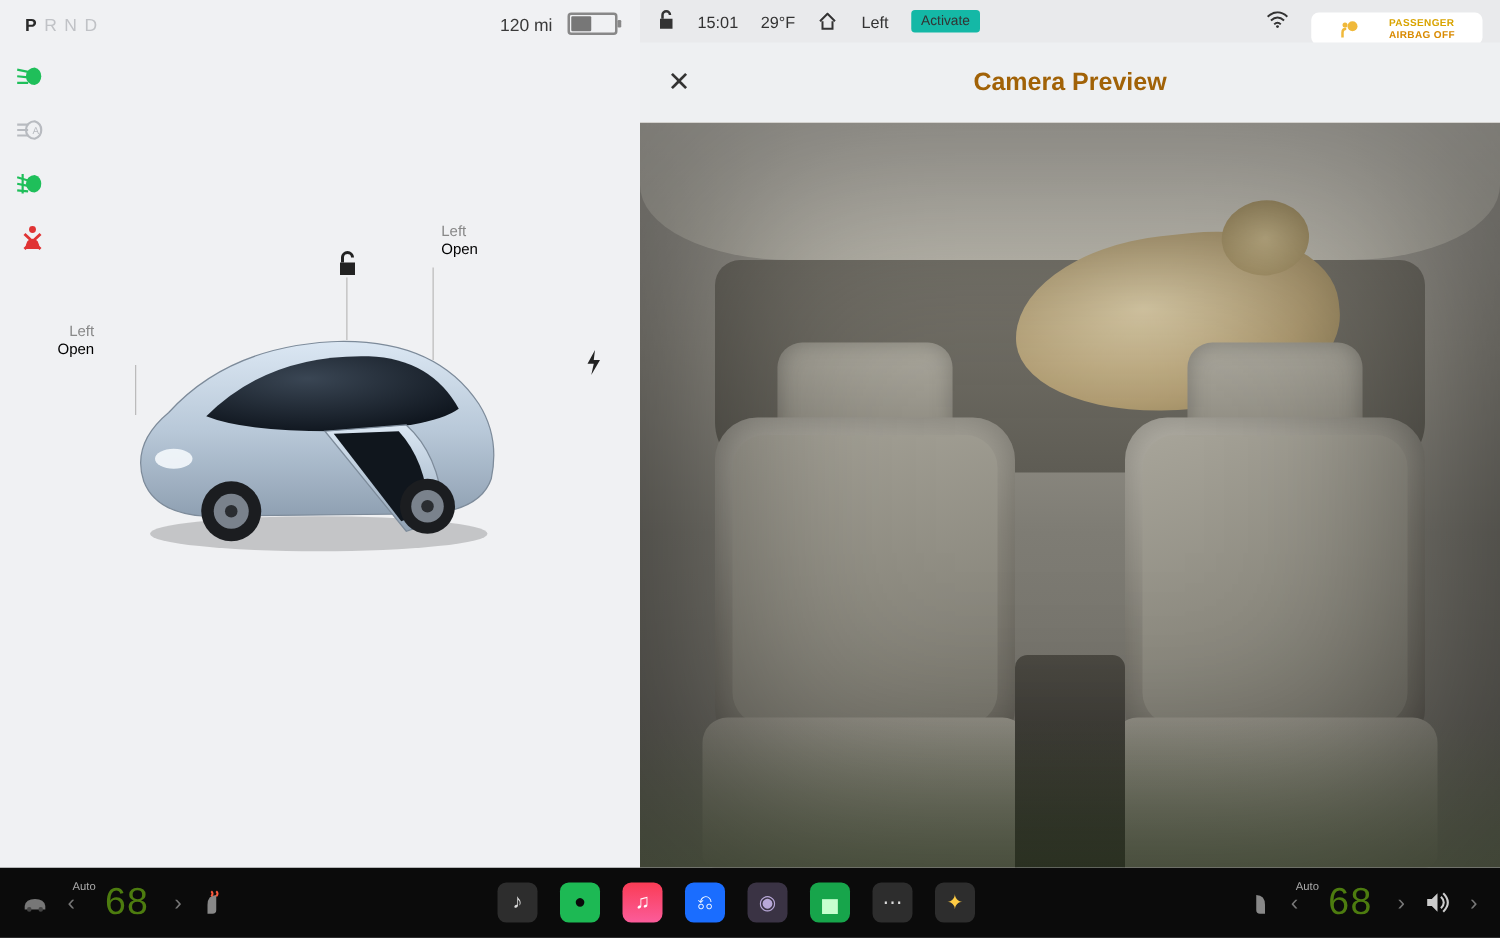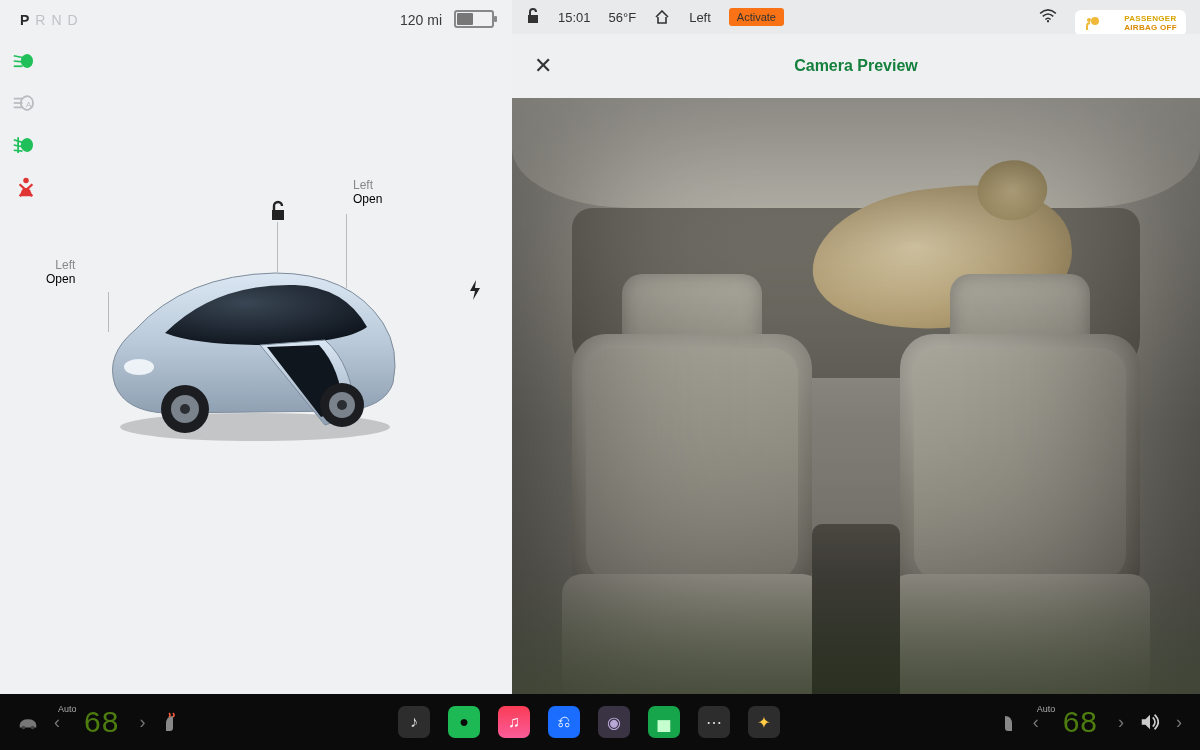--- a/index.html
+++ b/index.html
@@ -22,26 +22,26 @@
   .car-stage { position: absolute; top: 160px; left: 0; right: 0; bottom: 0; }
   .car-label { position: absolute; font-size: 12px; color: #888; }
   .car-label .big { display: block; font-size: 12px; color: #000000; font-weight: 500; }
   .leader { position: absolute; background: #bbb; }
   .lock-icon { position: absolute; top: 40px; left: 268px; }
   .bolt-icon { position: absolute; top: 120px; right: 30px; color: #333; }
   .car-render { position: absolute; top: 85px; left: 95px; width: 310px; height: 200px; }
   
   .status-bar { height: 34px; display: flex; align-items: center; gap: 18px; padding: 0 14px; font-size: 13px; color: #333; background: #e9eaec; }
   .status-bar .spacer { flex: 1; }
-  .status-chip { background: #f97316; color: #333; padding: 3px 8px; border-radius: 3px; font-size: 11px; }
-  .airbag { display:flex; align-items:center; gap:24px; background: #fff; border-radius: 6px; padding: 4px 9px; font-size: 8px; line-height: 9px; color: #d9a400; font-weight: 700; letter-spacing: .3px; margin-top: 12px; }
+  .status-chip { background: #14b8a6; color: #333; padding: 3px 8px; border-radius: 3px; font-size: 11px; }
+  .airbag { display:flex; align-items:center; gap:24px; background: #fff; border-radius: 6px; padding: 4px 22px; font-size: 8px; line-height: 9px; color: #d9a400; font-weight: 700; letter-spacing: .3px; margin-top: 12px; }
   .wifi { width: 18px; height: 14px; }
   .modal-header { height: 64px; display: flex; align-items: center; position: relative; background: #eef0f2; }
   .modal-header .close { position: absolute; left: 22px; font-size: 22px; color: #333; cursor: pointer; }
-  .modal-header .title { margin: 0 auto; font-size: 16px; font-weight: 600; color: #15803d; }
+  .modal-header .title { margin: 0 auto; font-size: 20px; font-weight: 600; color: #a16207; }
   .camera-view { flex: 1; position: relative; overflow: hidden; background: linear-gradient(#b9b6af, #9a978e 30%, #7e7c74 55%, #6c6a63 100%); }
   
   .headliner { position:absolute; top:0; left:0; right:0; height:110px; background: linear-gradient(#d6d3ca, #c4c1b6); border-bottom-left-radius: 120px 60px; border-bottom-right-radius: 120px 60px; }
   .rear-bench { position:absolute; top:110px; left:60px; right:60px; height:170px; background: linear-gradient(#7a776e, #5e5c54); border-radius: 20px 20px 40px 40px; }
   .dog { position:absolute; top:90px; left:300px; width:260px; height:140px; background: radial-gradient(ellipse at 40% 40%, #d8caa6, #b29e74 60%, #8a7a52); border-radius: 50% 45% 40% 55% / 55% 50% 50% 50%; transform: rotate(-6deg); }
   .dog::before{ content:""; position:absolute; top:-20px; right:18px; width:70px; height:60px; background: radial-gradient(#cab98d,#9f8c60); border-radius:50%; }
   .front-seat { position:absolute; bottom:0; width:280px; height:420px; }
   .front-seat.left { left:40px; }
   .front-seat.right { right:40px; }
   .seat-back { position:absolute; top:60px; left:20px; right:20px; bottom:100px; background: linear-gradient(160deg,#b7b4aa,#8c897f 50%,#706d64); border-radius: 34px 34px 26px 26px; box-shadow: inset 0 0 30px rgba(0,0,0,.25); }
@@ -181,21 +181,21 @@
 
     <div class="right-panel">
       <div class="status-bar">
         <span>
           <svg width="14" height="16" viewBox="0 0 14 16">
               <path d="M2 7h10v8H2z" fill="#333"></path>
               <path d="M4 7V4a3 3 0 0 1 6 0" stroke="#333" stroke-width="2" fill="none"></path>
             </svg>
         </span>
         <span>15:01</span>
-        <span>56°F</span>
+        <span>29°F</span>
         <span style="display:flex;align-items:center;gap:19px;">
           <svg width="16" height="14" viewBox="0 0 16 14">
               <path d="M2 7 L8 1 L14 7 M4 7v6h8V7" fill="none" stroke="#333" stroke-width="1.6"></path>
             </svg>
           <span>Left</span>
         </span>
         <span class="status-chip">Activate</span>
         <span class="spacer"></span>
         <span>
           <svg class="wifi" viewBox="0 0 20 16">

